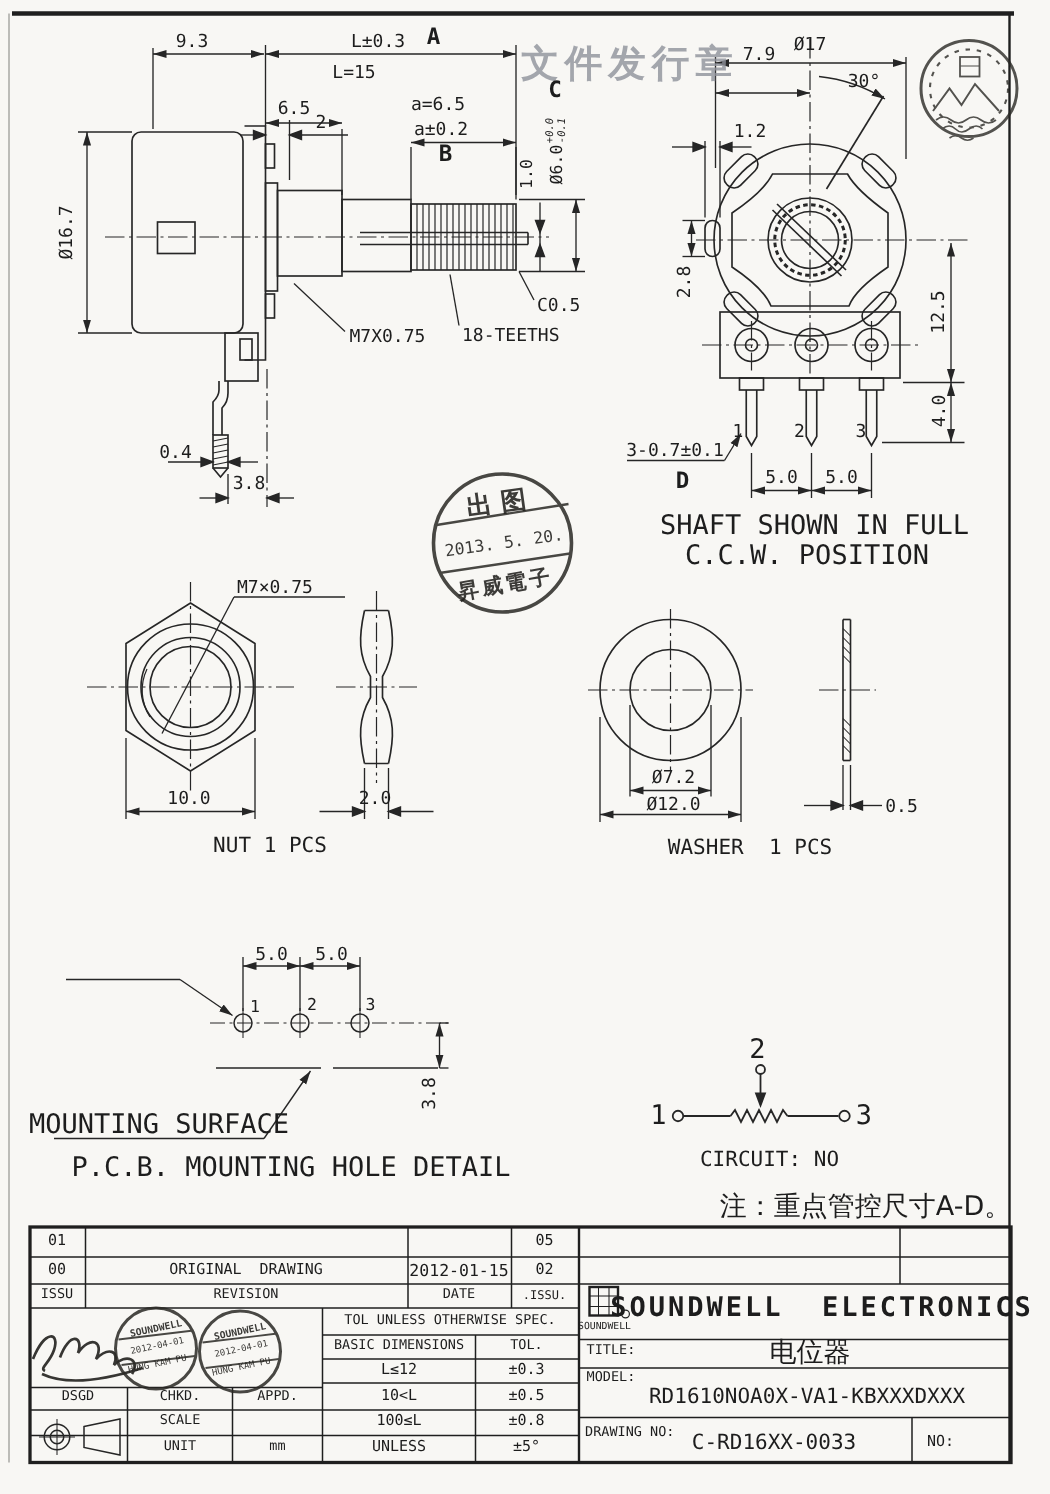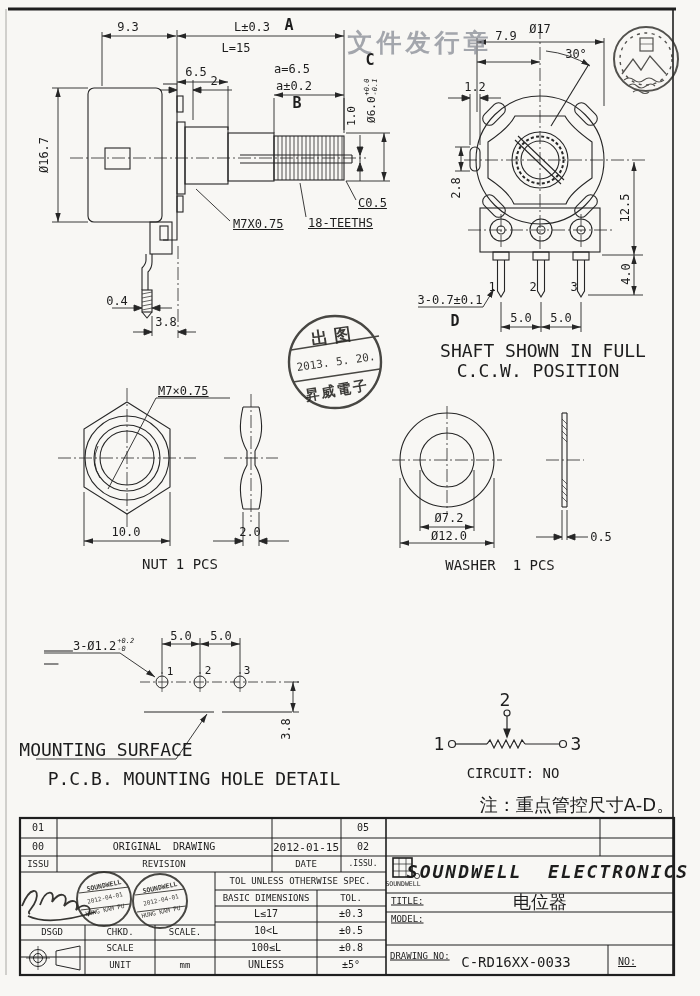--- a/index.html
+++ b/index.html
@@ -1,30 +1,30 @@
 <!DOCTYPE html>
 <html><head>
 <meta charset="utf-8">
 <style>
   html,body{margin:0;padding:0;}
   .sheet{position:relative;width:700px;height:996px;background:#f8f7f4;overflow:hidden;
          font-family:"DejaVu Sans Mono","Liberation Mono",monospace;color:#1d1d1d;}
   svg{position:absolute;left:0;top:0;}
   .t{position:absolute;font-size:12px;line-height:1;white-space:pre;color:#1d1d1d;z-index:3;}
   .c{transform:translate(-50%,-50%);}
-  .l{transform:translate(0,-50%);text-decoration:underline;}
+  .l{transform:translate(0,-50%);}
   .v{transform:translate(-50%,-50%) rotate(-90deg);}
   .s8{font-size:8px;} .s9{font-size:9px;} .s10{font-size:10px;} .s11{font-size:11px;}
   .s13{font-size:18px;} .s14{font-size:14px;} .s15{font-size:15px;font-weight:bold;}
   .s17{font-size:17px;}
   .cn{font-family:"DejaVu Sans",sans-serif;}
   .tol{display:inline-flex;flex-direction:column;font-size:7px;line-height:7.5px;margin-left:1px;vertical-align:middle;}
   .dimrow{display:inline-flex;align-items:center;}
   .wm{color:#8f929b;opacity:.8;letter-spacing:4px;font-size:25px;font-weight:bold;text-align:center;}
-  .brand{font-weight:bold;letter-spacing:2px;font-size:18px;font-style:italic;}
+  .brand{font-weight:bold;letter-spacing:2px;font-size:18px;}
   .stampt{color:#23221f;opacity:.88;}
   .rot-8{transform:translate(-50%,-50%) rotate(-8deg);}
   .rot-10{transform:translate(-50%,-50%) rotate(-10deg);}
   .rot-12{transform:translate(-50%,-50%) rotate(-12deg);}
 </style>
 </head>
 <body>
 
 <div class="sheet">
 
@@ -403,21 +403,21 @@
   <div class="t v" style="left:44px;top:155px">Ø16.7</div>
   <div class="t l" style="left:233px;top:224px">M7X0.75</div>
   <div class="t l" style="left:308px;top:223px">18-TEETHS</div>
   <div class="t l" style="left:358px;top:203px">C0.5</div>
   <div class="t c" style="left:117px;top:301px">0.4</div>
   <div class="t c" style="left:166px;top:322px">3.8</div>
 
   <div class="t c" style="left:540px;top:29px">Ø17</div>
   <div class="t c" style="left:506px;top:36px">7.9</div>
   <div class="t c" style="left:576px;top:54px">30°</div>
-  <div class="t c" style="left:475px;top:87px">1.2</div>
+  <div class="t c" style="left:500px;top:87px">1.2</div>
   <div class="t v" style="left:456px;top:188px">2.8</div>
   <div class="t v" style="left:625px;top:208px">12.5</div>
   <div class="t v" style="left:626px;top:274px">4.0</div>
   <div class="t c" style="left:492px;top:287px">1</div>
   <div class="t c" style="left:533px;top:287px">2</div>
   <div class="t c" style="left:574px;top:287px">3</div>
   <div class="t c" style="left:450px;top:300px">3-0.7±0.1</div>
   <div class="t c s15" style="left:455px;top:321px">D</div>
   <div class="t c" style="left:521px;top:318px">5.0</div>
   <div class="t c" style="left:561px;top:318px">5.0</div>
@@ -431,23 +431,20 @@
   <div class="t l" style="left:158px;top:391px">M7×0.75</div>
   <div class="t c" style="left:126px;top:532px">10.0</div>
   <div class="t c" style="left:250px;top:532px">2.0</div>
   <div class="t c s14" style="left:180px;top:564px">NUT 1 PCS</div>
 
   <div class="t c" style="left:449px;top:518px">Ø7.2</div>
   <div class="t c" style="left:449px;top:536px">Ø12.0</div>
   <div class="t c" style="left:601px;top:537px">0.5</div>
   <div class="t c s14" style="left:500px;top:565px">WASHER  1 PCS</div>
 
-  <div class="t l" style="left:44px;top:645px">
-    <span class="dimrow"><span>3-Ø1.2</span><span class="tol"><i>+0.2</i><i>-0</i></span></span>
-  </div>
   <div class="t c" style="left:181px;top:636px">5.0</div>
   <div class="t c" style="left:221px;top:636px">5.0</div>
   <div class="t c s11" style="left:170px;top:671px">1</div>
   <div class="t c s11" style="left:208px;top:670px">2</div>
   <div class="t c s11" style="left:247px;top:670px">3</div>
   <div class="t v" style="left:286px;top:729px">3.8</div>
   <div class="t c s13" style="left:106px;top:750px">MOUNTING SURFACE</div>
   <div class="t c s13" style="left:194px;top:779px">P.C.B. MOUNTING HOLE DETAIL</div>
 
   <div class="t c s13" style="left:505px;top:700px">2</div>
@@ -461,40 +458,41 @@
   <div class="t c s10" style="left:38px;top:847px">00</div>
   <div class="t c s10" style="left:164px;top:847px">ORIGINAL  DRAWING</div>
   <div class="t c s11" style="left:306px;top:847px">2012-01-15</div>
   <div class="t c s10" style="left:363px;top:847px">02</div>
   <div class="t c s9" style="left:38px;top:864px">ISSU</div>
   <div class="t c s9" style="left:164px;top:864px">REVISION</div>
   <div class="t c s9" style="left:306px;top:864px">DATE</div>
   <div class="t c s8" style="left:363px;top:864px">.ISSU.</div>
   <div class="t c s9" style="left:52px;top:932px">DSGD</div>
   <div class="t c s9" style="left:120px;top:932px">CHKD.</div>
-  <div class="t c s9" style="left:185px;top:932px">SCALE.</div>
+  <div class="t c s9" style="left:185px;top:932px">APPD.</div>
   <div class="t c s9" style="left:120px;top:948px">SCALE</div>
   <div class="t c s9" style="left:120px;top:965px">UNIT</div>
   <div class="t c s9" style="left:185px;top:965px">mm</div>
   <div class="t c s9" style="left:300px;top:881px">TOL UNLESS OTHERWISE SPEC.</div>
   <div class="t c s9" style="left:266px;top:898px">BASIC DIMENSIONS</div>
   <div class="t c s9" style="left:351px;top:898px">TOL.</div>
-  <div class="t c s10" style="left:266px;top:914px">L≤17</div>
+  <div class="t c s10" style="left:266px;top:914px">L≤12</div>
   <div class="t c s10" style="left:351px;top:914px">±0.3</div>
   <div class="t c s10" style="left:266px;top:931px">10&lt;L</div>
   <div class="t c s10" style="left:351px;top:931px">±0.5</div>
   <div class="t c s10" style="left:266px;top:948px">100≤L</div>
   <div class="t c s10" style="left:351px;top:948px">±0.8</div>
   <div class="t c s10" style="left:266px;top:965px">UNLESS</div>
   <div class="t c s10" style="left:351px;top:965px">±5°</div>
   <div class="t c" style="left:403px;top:884px;font-size:6.5px">SOUNDWELL</div>
   <div class="t c brand" style="left:548px;top:872px">SOUNDWELL  ELECTRONICS</div>
   <div class="t l s9" style="left:391px;top:901px">TITLE:</div>
   <div class="t c s13 cn" style="left:540px;top:902px">电位器</div>
   <div class="t l s9" style="left:391px;top:919px">MODEL:</div>
+  <div class="t c s14" style="left:538px;top:931px">RD1610NOA0X-VA1-KBXXXDXXX</div>
   <div class="t l s9" style="left:390px;top:956px">DRAWING NO:</div>
   <div class="t c s14" style="left:516px;top:962px">C-RD16XX-0033</div>
   <div class="t l s10" style="left:618px;top:962px">NO:</div>
 
   <div class="t rot-12 stampt" style="left:104px;top:886px;font-size:6.5px;font-weight:bold">SOUNDWELL</div>
   <div class="t rot-12 stampt" style="left:105px;top:898px;font-size:6px">2012-04-01</div>
   <div class="t rot-12 stampt" style="left:105px;top:910px;font-size:6px">HUNG KAM PU</div>
   <div class="t rot-12 stampt" style="left:160px;top:888px;font-size:6.5px;font-weight:bold">SOUNDWELL</div>
   <div class="t rot-12 stampt" style="left:161px;top:900px;font-size:6px">2012-04-01</div>
   <div class="t rot-12 stampt" style="left:161px;top:912px;font-size:6px">HUNG KAM PU</div>

